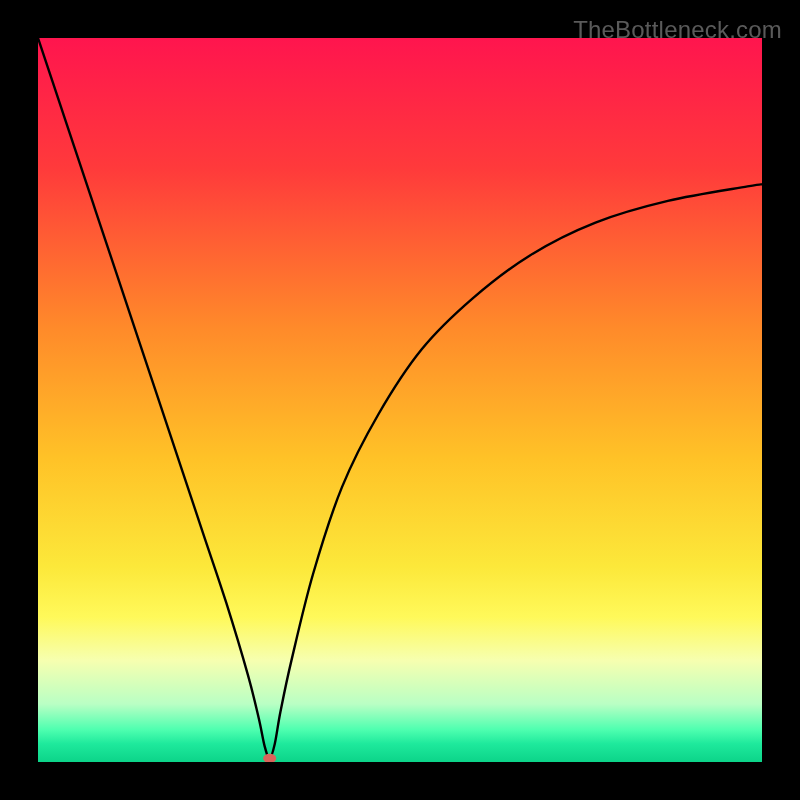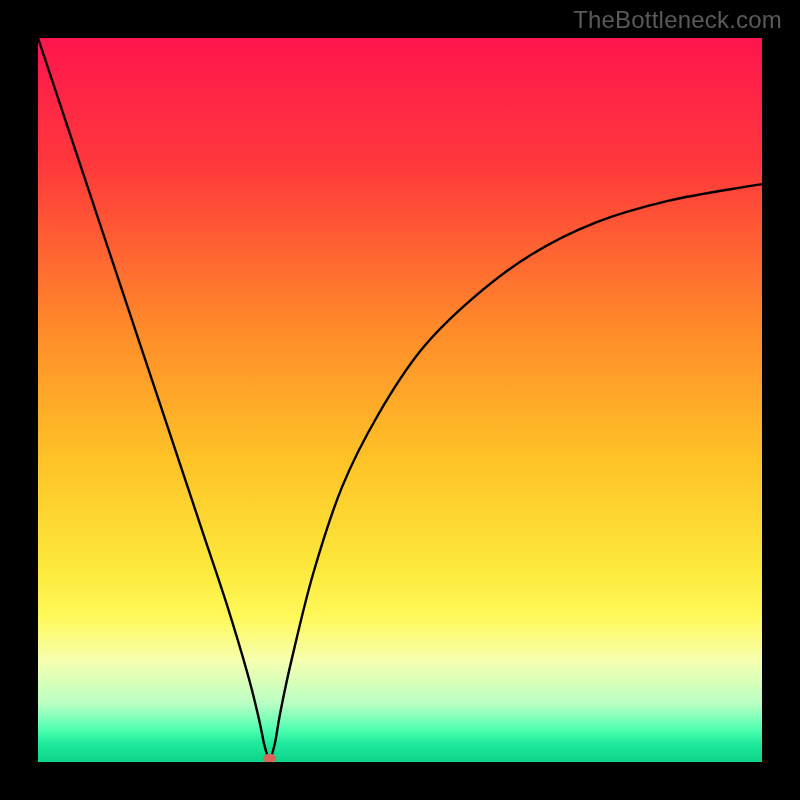--- a/index.html
+++ b/index.html
@@ -6,21 +6,21 @@
   body {
     width: 800px;
     height: 800px;
     background: #000;
     position: relative;
     font-family: Arial, Helvetica, sans-serif;
     overflow: hidden;
   }
   .watermark {
     position: absolute;
-    top: 6px;
+    top: 16px;
     right: 18px;
     color: #5a5a5a;
     font-size: 24px;
     font-weight: 400;
     z-index: 10;
     letter-spacing: 0.2px;
   }
   .plot-area {
     position: absolute;
     left: 38px;

